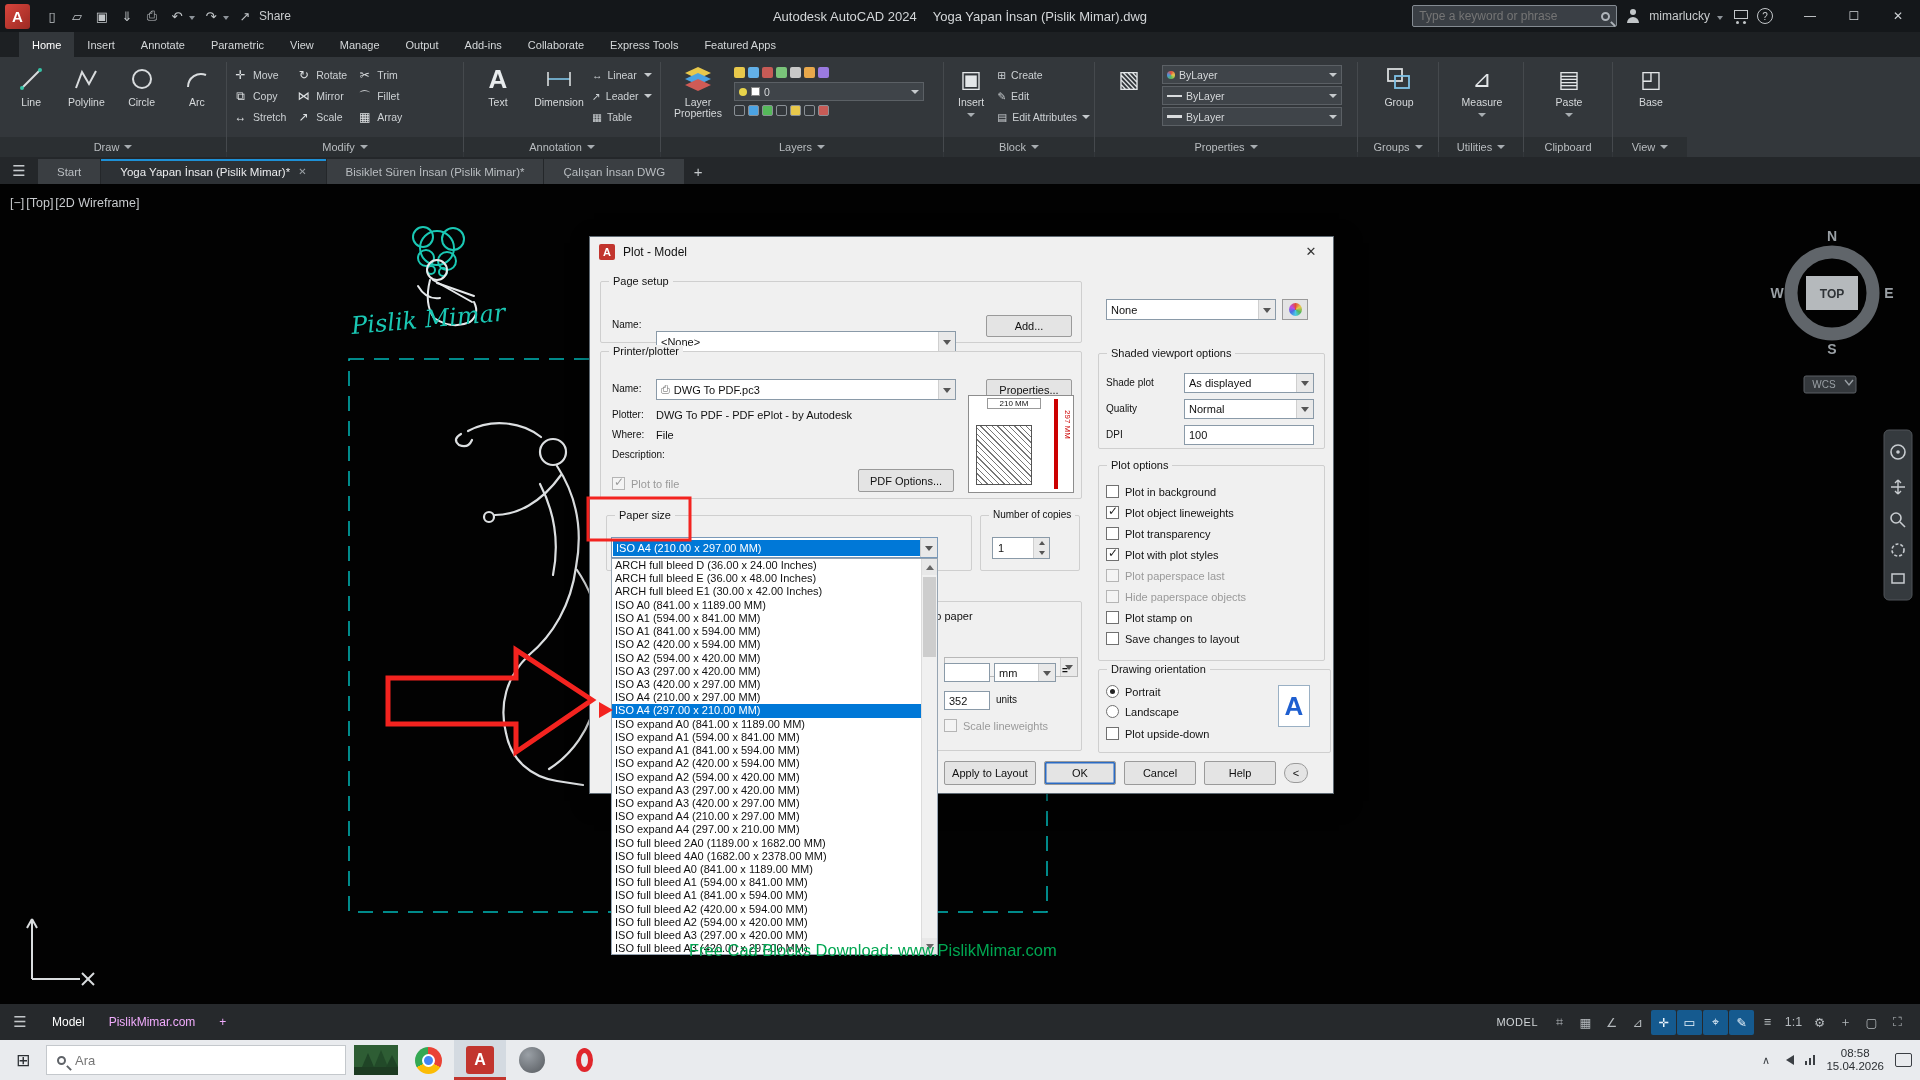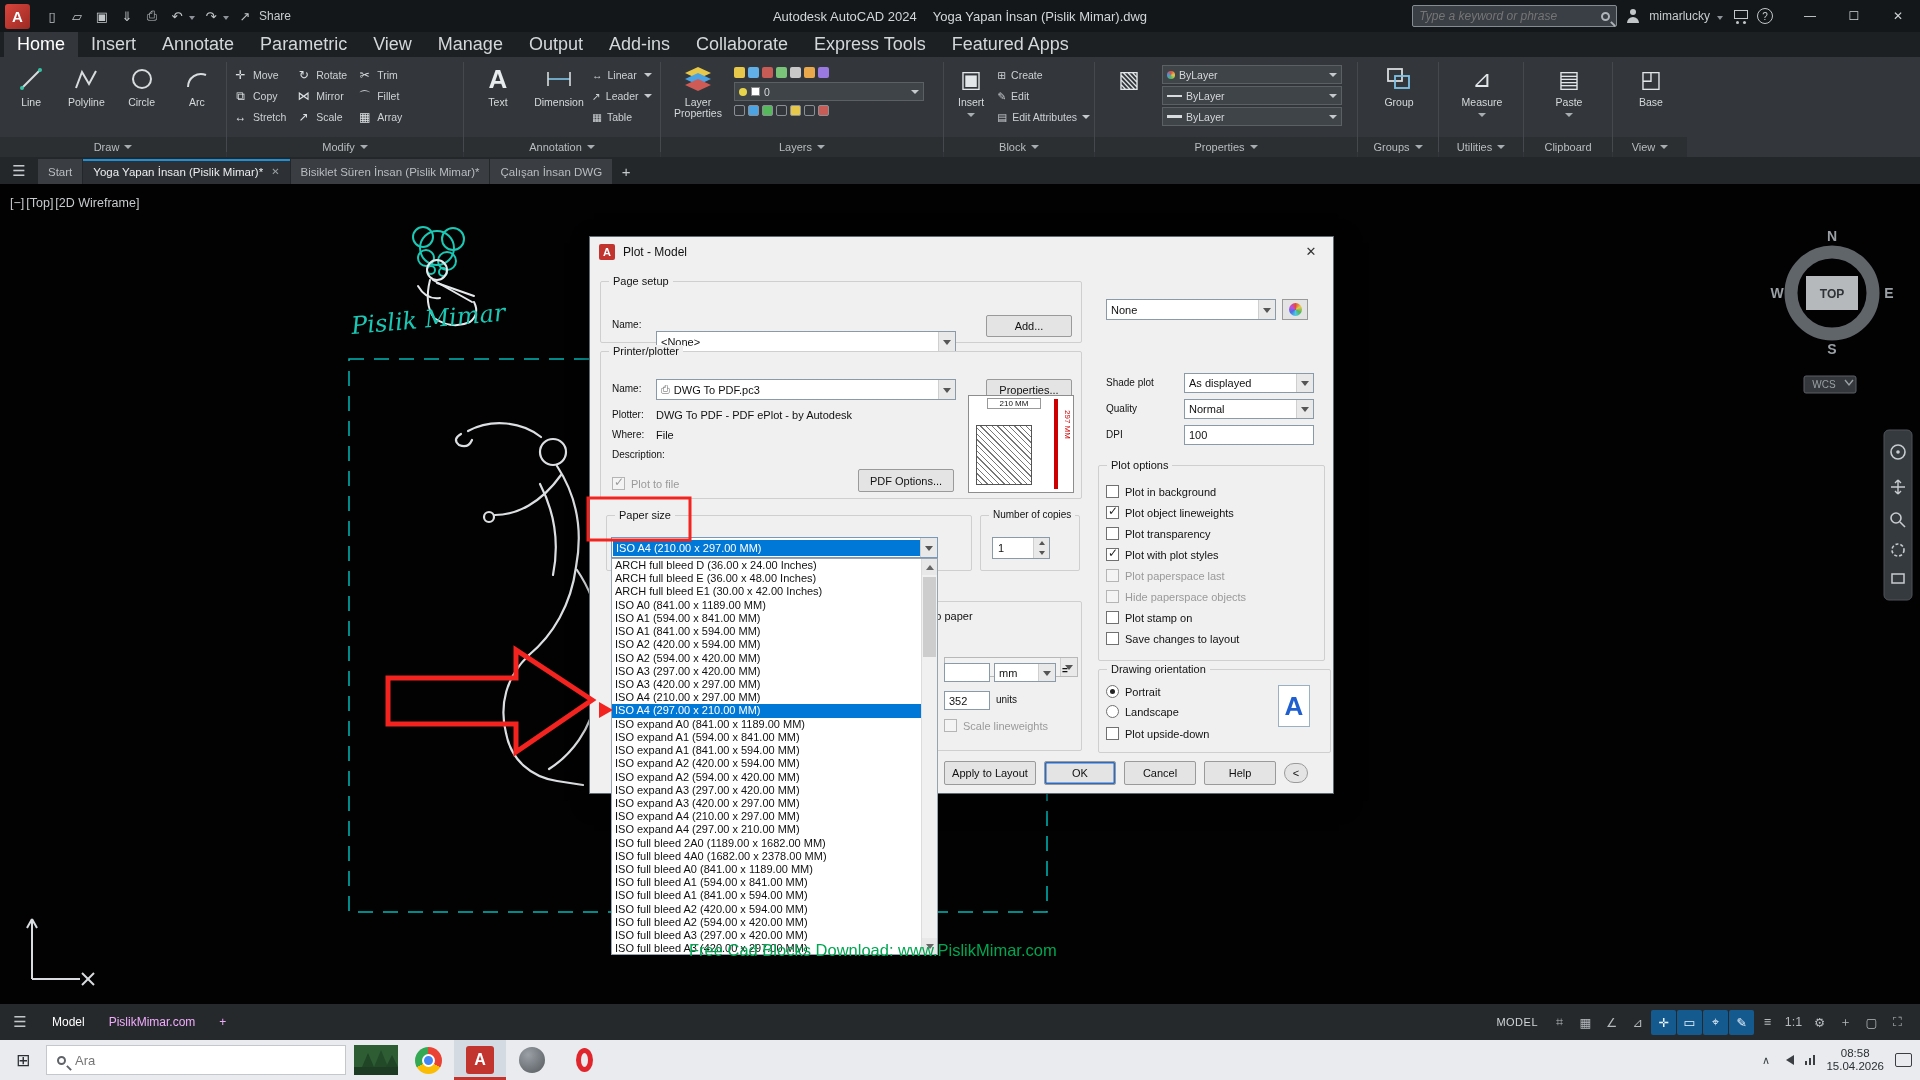--- a/index.html
+++ b/index.html
@@ -8,35 +8,35 @@
 
 
 #titlebar{position:absolute;top:0;left:0;right:0;height:32px;background:#14171a;display:flex;align-items:center;color:#c9ccce;font-size:13px;z-index:6}
 .qat{display:flex;align-items:center;gap:3px;padding-left:5px}
 .appbtn{width:25px;height:25px;background:linear-gradient(135deg,#d8453c,#9c2a23);color:#fff;font-weight:bold;display:flex;align-items:center;justify-content:center;border-radius:3px;margin-right:8px;font-size:15px}
 .qicon{width:22px;height:24px;display:flex;align-items:center;justify-content:center;font-size:13px;color:#c2c6c9}
 .qcar{width:0;height:0;border:3px solid transparent;border-top:4px solid #8d9399;margin:6px 2px 0 -2px}
 .tb-center{position:absolute;left:50%;transform:translateX(-50%);display:flex;gap:16px;white-space:nowrap;color:#d3d6d8}
 .tb-right{margin-left:auto;display:flex;align-items:center;gap:9px}
 .tb-search{width:205px;height:22px;background:#3a3f45;border:1px solid #848b92;border-radius:2px;display:flex;align-items:center;padding:0 6px;gap:6px}
-.tb-search input{flex:1;background:transparent;border:none;outline:none;color:#aab0b6;font-style:italic;font-size:12px;font-family:inherit}
+.tb-search input{flex:1;background:transparent;border:none;outline:none;color:#aab0b6;font-size:12px;font-family:inherit}
 .mag{width:9px;height:9px;border:2px solid #aeb4ba;border-radius:50%;position:relative;flex:none}
 .mag::after{content:"";position:absolute;width:6px;height:2px;background:#aeb4ba;transform:rotate(45deg);left:7px;top:9px}
 .person{width:14px;height:14px;position:relative}
 .person::before{content:"";position:absolute;width:6px;height:6px;border-radius:50%;background:#c2c6c9;left:4px;top:0}
 .person::after{content:"";position:absolute;width:12px;height:6px;border-radius:6px 6px 0 0;background:#c2c6c9;left:1px;bottom:0}
 .cart{width:14px;height:9px;border:1.6px solid #c2c6c9;position:relative;margin-top:-3px}
 .cart::after{content:"";position:absolute;width:3px;height:3px;border-radius:50%;background:#c2c6c9;left:1px;top:10px;box-shadow:7px 0 0 #c2c6c9}
 .qmark{width:16px;height:16px;border:1.5px solid #c2c6c9;border-radius:50%;display:flex;align-items:center;justify-content:center;font-size:10px}
 .winbtns{display:flex;margin-left:6px}
 .winbtn{width:44px;height:32px;display:flex;align-items:center;justify-content:center;font-size:12px;color:#cfd3d6}
 
 
 #ribbon{position:absolute;top:32px;left:0;right:0;height:125px;background:#33373b;z-index:6}
-#ribbon-tabs{display:flex;height:25px;background:#1d2023;align-items:stretch;color:#d4d7d9;font-size:18px;padding-left:4px}
+#ribbon-tabs{display:flex;height:25px;background:#1d2023;align-items:stretch;color:#d4d7d9;font-size:11px;padding-left:19px}
 .rtab{padding:0 13px;display:flex;align-items:center;cursor:default;white-space:nowrap}
 .rtab.active{background:#33373b;color:#fff}
 #ribbon-body{display:flex;height:100px;align-items:stretch}
 .panel{display:flex;flex-direction:column;flex:none}
 .ptools{flex:1;display:flex;align-items:flex-start;padding:3px 4px 0 6px;gap:5px}
 .plabel{height:20px;display:flex;align-items:center;justify-content:center;gap:5px;font-size:11px;color:#b9bdc0;background:#2b2f32}
 .pcar{width:0;height:0;border:4px solid transparent;border-top:4px solid #a8adb1;margin-top:4px}
 .psep{width:1px;background:#45494d;margin:5px 0;flex:none}
 .bigtool{width:56px;display:flex;flex-direction:column;align-items:center;gap:1px;color:#d6d9db;font-size:10.5px;text-align:center;padding-top:2px;line-height:11px}
 .bigtool .ic{width:36px;height:34px;display:flex;align-items:center;justify-content:center;font-size:23px;color:#e3e6e8}
@@ -50,21 +50,21 @@
 .sw-dot{width:8px;height:8px;border-radius:50%;background:conic-gradient(#e34b3c,#e8c84b,#55b85a,#4b92e3,#e34b3c);flex:none}
 .sw-line{width:15px;height:2px;background:#d9dcde;flex:none}
 .sw-line.th{height:3px}
 .tinyrow{display:flex;gap:3px;padding:2px 0 2px}
 .tiny{width:11px;height:11px;border-radius:2px}
 
 
 #filetabs{position:absolute;top:157px;left:0;right:0;height:27px;background:#24272a;display:flex;align-items:flex-end;z-index:6}
 .ftab-menu{width:38px;height:27px;display:flex;align-items:center;justify-content:center;color:#c6cacd;font-size:15px}
 #filetab-strip{display:flex;align-items:flex-end}
-.ftab{height:25px;display:flex;align-items:center;padding:0 10px;background:#3a3e42;color:#b9bdc1;font-size:11.5px;margin-right:1px;white-space:nowrap;gap:8px}
+.ftab{height:25px;display:flex;align-items:center;padding:0 19px;background:#3a3e42;color:#b9bdc1;font-size:11.5px;margin-right:1px;white-space:nowrap;gap:8px}
 .ftab.active{background:#2d3135;color:#ecedef;box-shadow:inset 0 2px 0 #1e90d6}
 .ftab .x{font-size:10px;color:#9aa0a5}
 .ftab-add{width:26px;height:25px;color:#c6cacd;display:flex;align-items:center;justify-content:center;font-size:15px}
 
 
 #viewport{position:absolute;top:184px;left:0;width:1920px;height:820px;background:#020202;overflow:hidden;z-index:1}
 #vplabel{position:absolute;top:12px;left:10px;color:#c8cbce;font-size:12.5px;z-index:2;display:flex;gap:2px}
 #watermark{position:absolute;left:689px;top:941px;color:#00a651;font-size:16.5px;z-index:45;white-space:nowrap}
 
 
@@ -705,20 +705,23 @@
   </div>
 
   <div class="dcombo" style="left:516px;top:62px;width:170px;height:21px">
     <span class="grow">None</span>
       <span class="dar"></span>
   </div>
   <div class="stylebtn" style="left:692px;top:62px;width:26px;height:21px">
       <i></i>
     </div>
 
+  <div class="grp" style="left:508px;top:116px;width:227px;height:96px">
+    <span class="hd">Shaded viewport options</span>
+  </div>
   <span class="dlbl" style="left:516px;top:140px">Shade plot</span>
   <div class="dcombo" style="left:594px;top:136px;width:130px;height:20px">
     <span class="grow">As displayed</span>
       <span class="dar"></span>
   </div>
   <span class="dlbl" style="left:516px;top:166px">Quality</span>
   <div class="dcombo" style="left:594px;top:162px;width:130px;height:20px">
     <span class="grow">Normal</span>
       <span class="dar"></span>
   </div>

